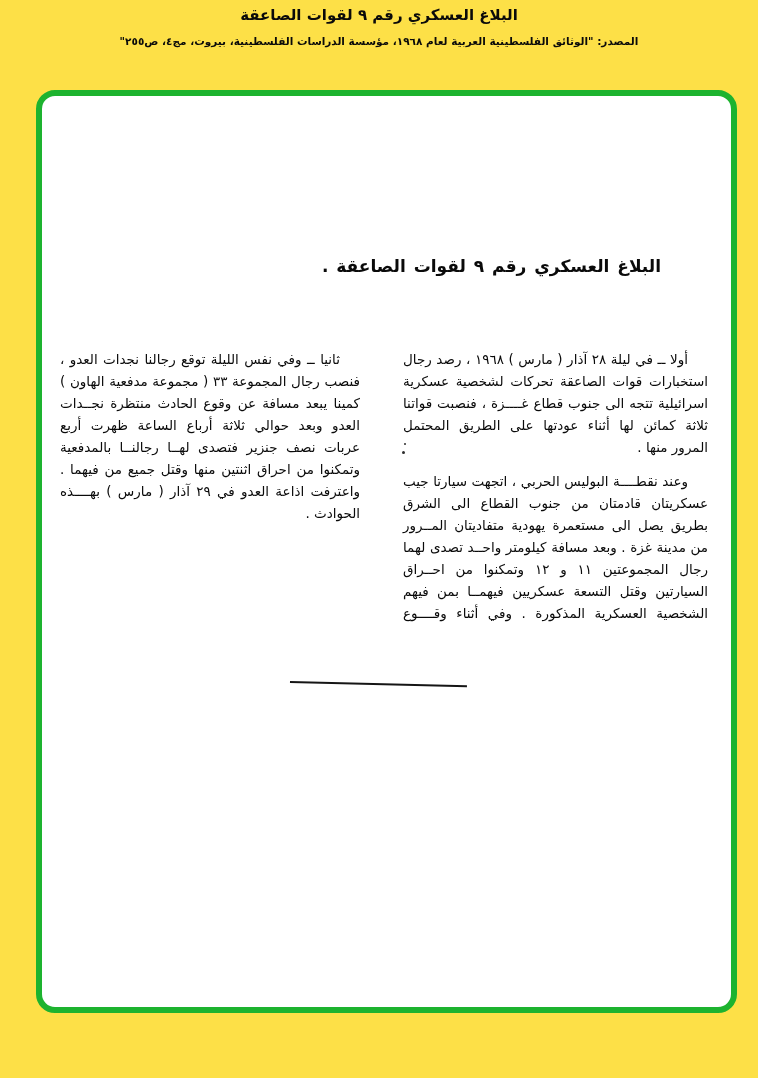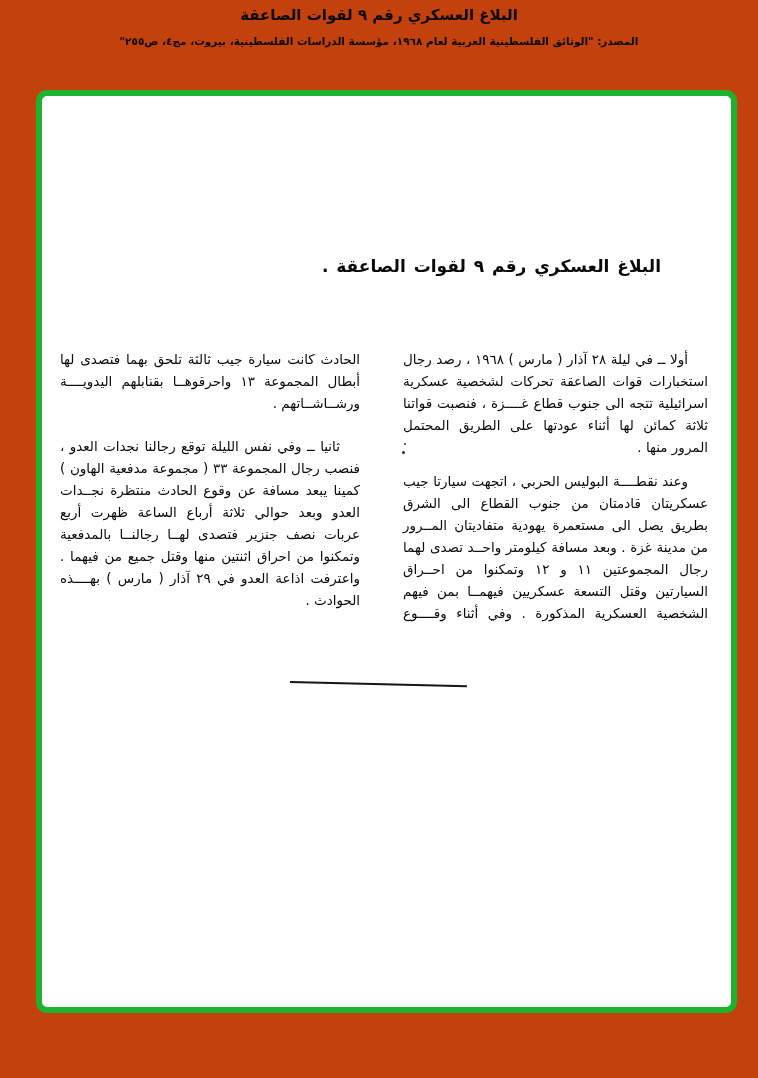--- a/index.html
+++ b/index.html
@@ -9,21 +9,21 @@
     height: 1078px;
     background: #ffffff;
     overflow: hidden;
     font-family: "DejaVu Sans", sans-serif;
     color: #0a0a0a;
   }
   .page {
     position: relative;
     width: 758px;
     height: 1078px;
-    background: #c2410c;
+    background: #fde047;
   }
   
   .page-header {
     position: absolute;
     top: 6px;
     left: 0;
     width: 100%;
     text-align: center;
     direction: rtl;
   }
@@ -39,21 +39,21 @@
     letter-spacing: 0.2px;
   }
   
   .doc-frame {
     position: absolute;
     left: 36px;
     top: 90px;
     width: 689px;
     height: 911px;
     border: 6px solid #1db32f;
-    border-radius: 11px;
+    border-radius: 19px;
     background: #ffffff;
   }
   .doc-inner {
     position: relative;
     width: 100%;
     height: 100%;
     direction: rtl;
   }
   .doc-title {
     position: absolute;
@@ -129,21 +129,20 @@
 
       <div class="doc-title">البلاغ العسكري رقم ٩ لقوات الصاعقة .</div>
 
 
       <div class="col col-right">
         <p class="indent">أولا ــ في ليلة ٢٨ آذار ( مارس ) ١٩٦٨ ، رصد رجال استخبارات قوات الصاعقة تحركات لشخصية عسكرية اسرائيلية تتجه الى جنوب قطاع غــــزة ، فنصبت قواتنا ثلاثة كمائن لها أثناء عودتها على الطريق المحتمل المرور منها .</p>
         <p class="indent fill-last">وعند نقطــــة البوليس الحربي ، اتجهت سيارتا جيب عسكريتان قادمتان من جنوب القطاع الى الشرق بطريق يصل الى مستعمرة يهودية متفاديتان المــرور من مدينة غزة . وبعد مسافة كيلومتر واحــد تصدى لهما رجال المجموعتين ١١ و ١٢ وتمكنوا من احــراق السيارتين وقتل التسعة عسكريين فيهمــا بمن فيهم الشخصية العسكرية المذكورة . وفي أثناء وقــــوع</p>
       </div>
 
       <div class="col col-left">
-        <p>الحادث كانت سيارة جيب ثالثة تلحق بهما فتصدى لها أبطال المجموعة ١٣ واحرقوهــا بقنابلهم اليدويــــة ورشــاشــاتهم .</p>
         <p class="indent">ثانيا ــ وفي نفس الليلة توقع رجالنا نجدات العدو ، فنصب رجال المجموعة ٣٣ ( مجموعة مدفعية الهاون ) كمينا يبعد مسافة عن وقوع الحادث منتظرة نجــدات العدو وبعد حوالي ثلاثة أرباع الساعة ظهرت أربع عربات نصف جنزير فتصدى لهــا رجالنــا بالمدفعية وتمكنوا من احراق اثنتين منها وقتل جميع من فيهما . واعترفت اذاعة العدو في ٢٩ آذار ( مارس ) بهــــذه الحوادث .</p>
       </div>
 
       <div class="divider-rule"></div>
 
       <span class="artifact-dot dot-a"></span>
       <span class="artifact-dot dot-b"></span>
 
     </div>
   </div>

